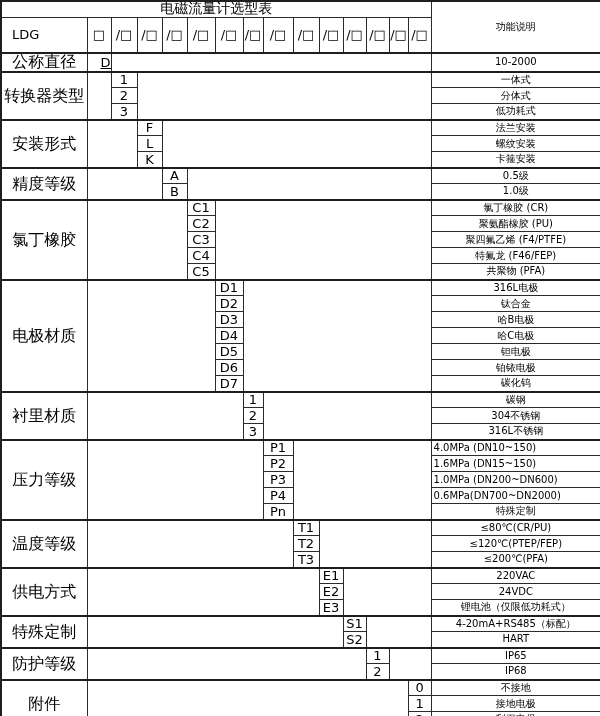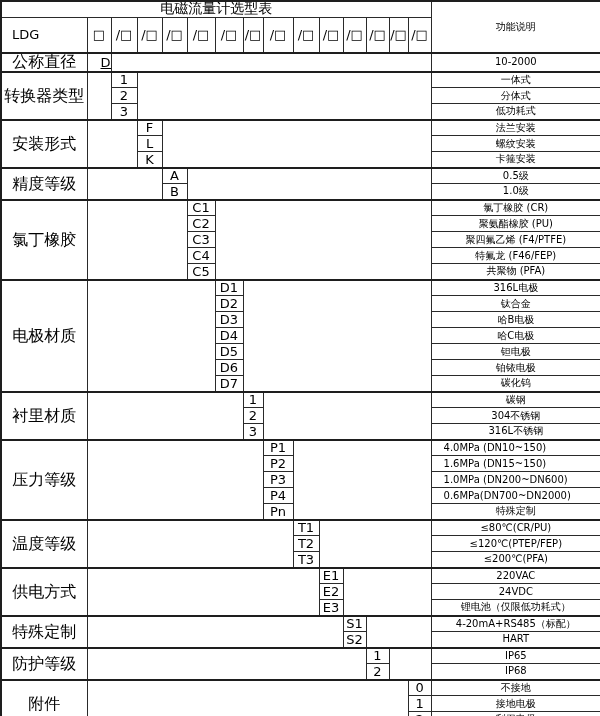--- a/index.html
+++ b/index.html
@@ -25,21 +25,21 @@
   tr{height:16px;}
   tr.r-title{height:15px;}
   tr.r-model{height:36px;}
   td.title-cell{font-size:14px;font-family:Liberation Serif, serif;}
   td.func-hdr{font-size:10px;}
   td.cat{font-size:16px;margin-top:32px;}
   td.prefix{text-align:left;padding-left:10px;font-size:13px;}
   td.dn-code{text-align:left;padding-left:13px;text-decoration:underline;}
   td.slot{font-size:13px;}
   td.desc{font-size:10px;}
-  td.desc.left{text-align:left;padding-left:12px;}
+  td.desc.left{text-align:left;padding-left:2px;}
   tr.sec-start > td{border-top:2px solid #1e1e1e;}
 </style>
 </head>
 <body>
 
 <table>
   <colgroup>
     <col style="width:86px">
       <col style="width:24px">
       <col style="width:26px">

